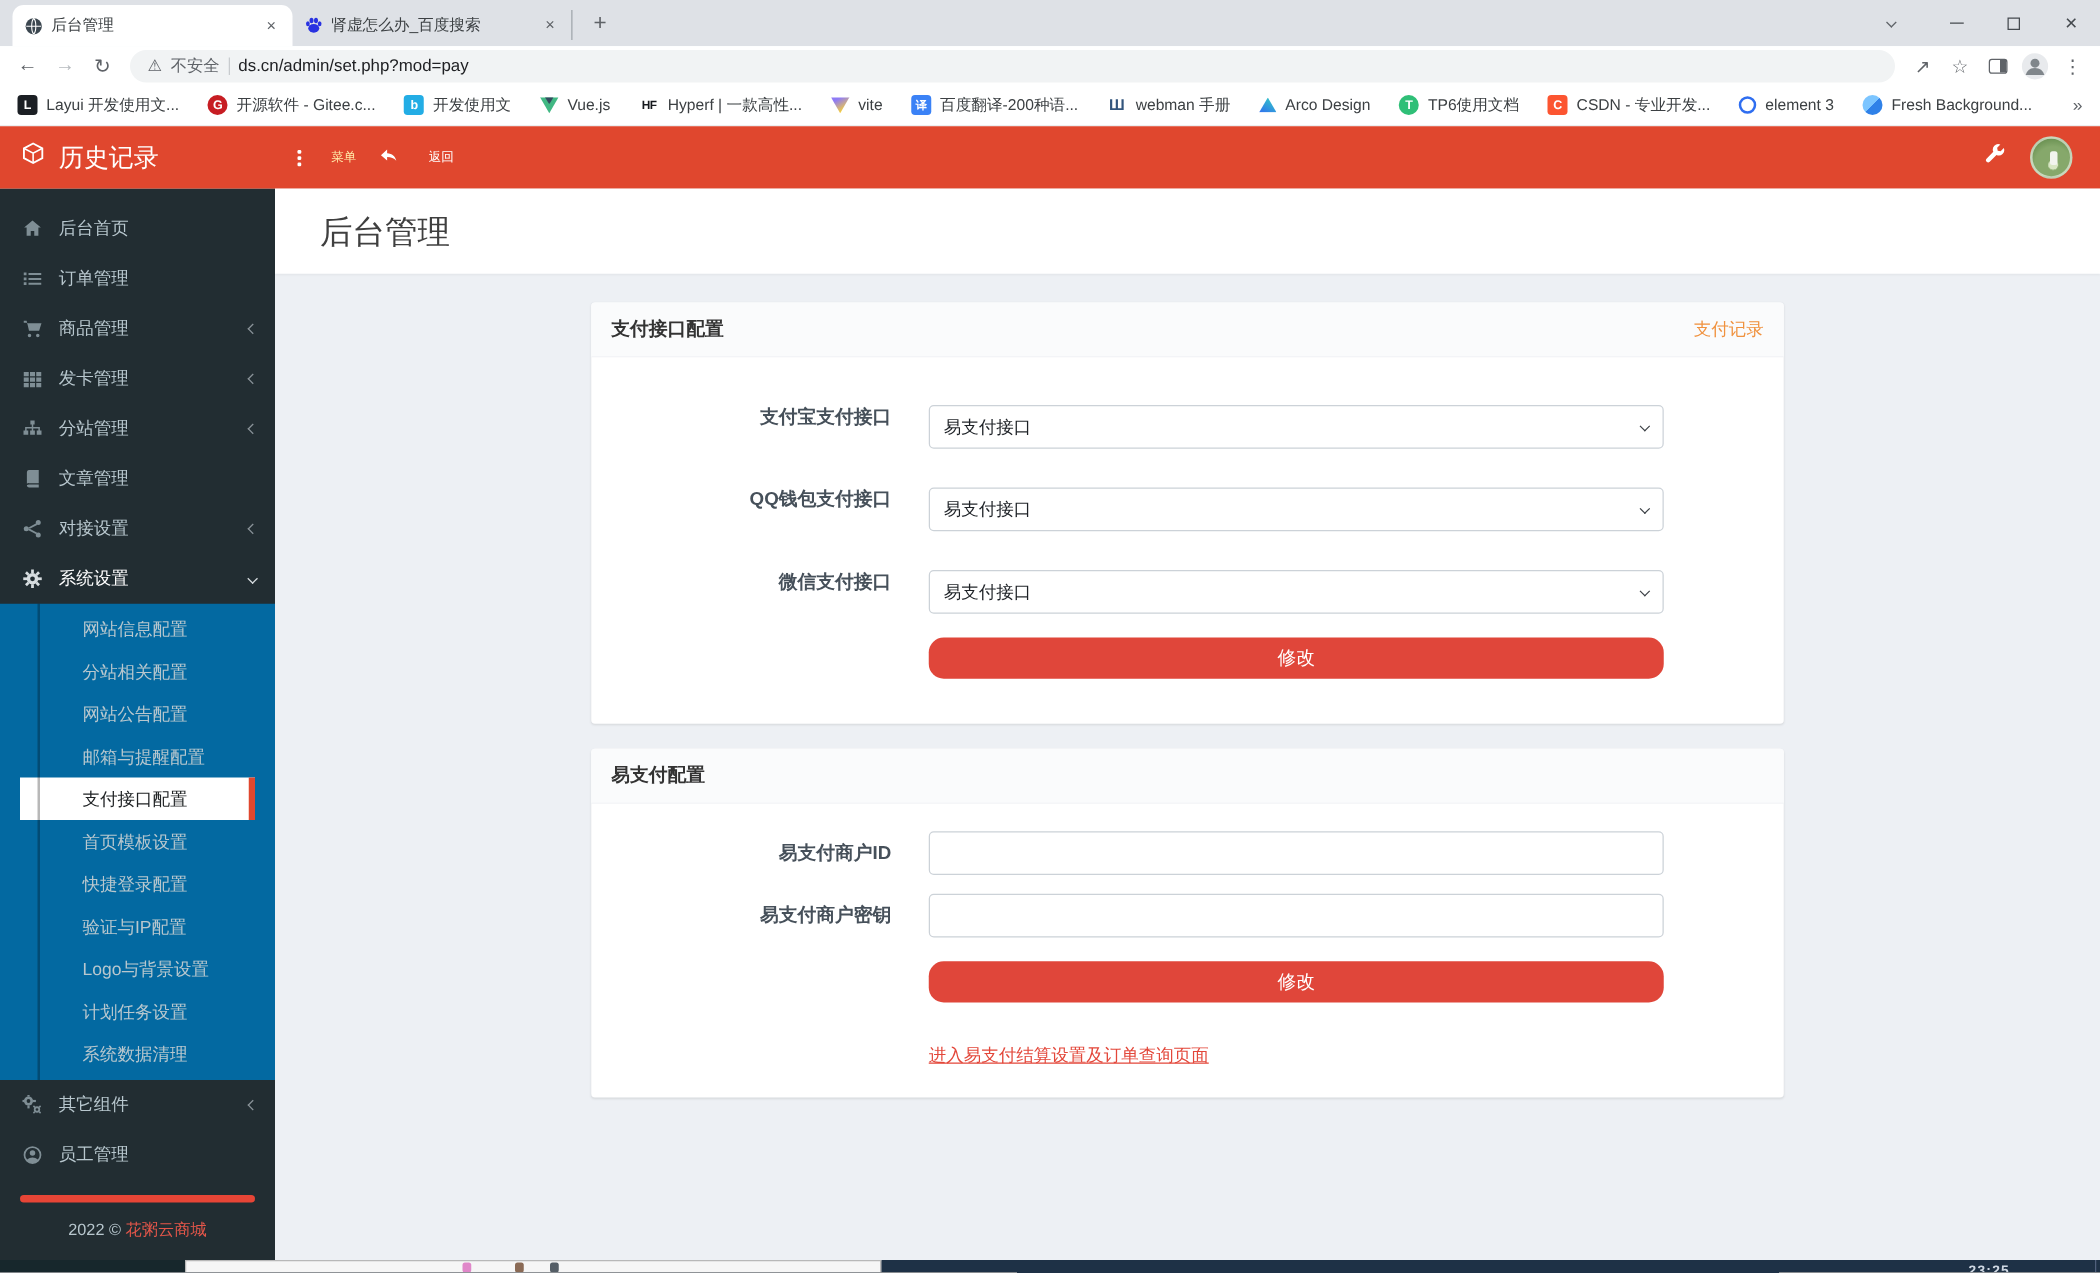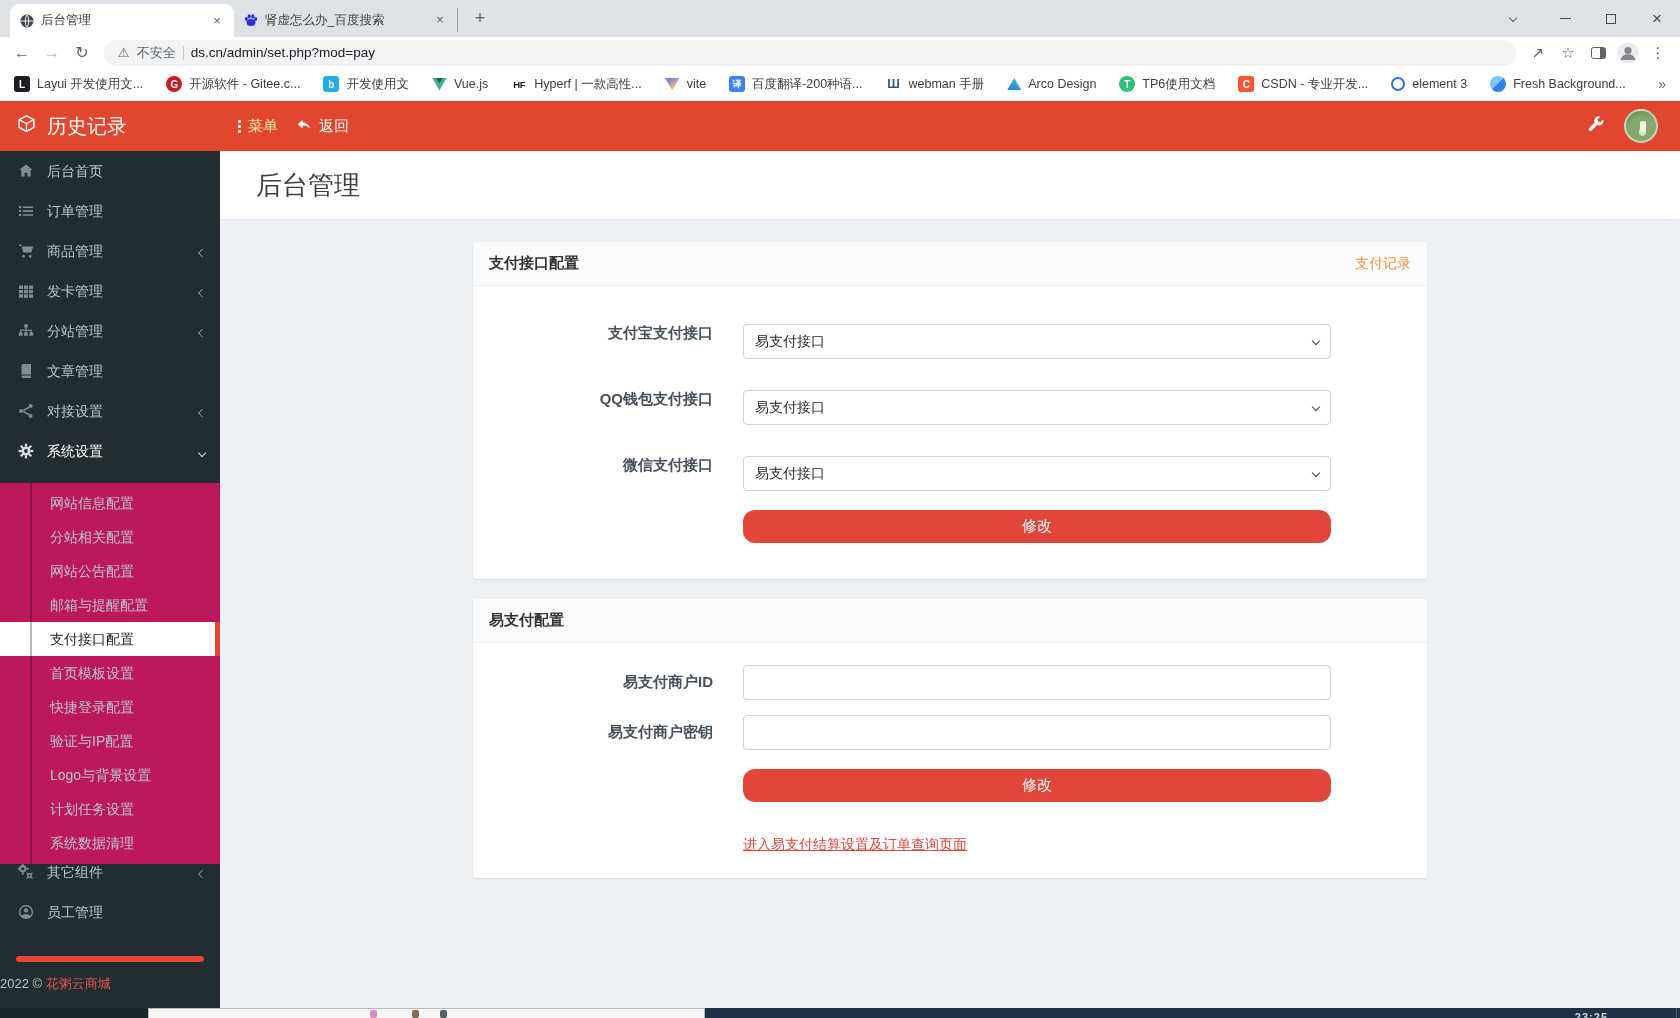--- a/index.html
+++ b/index.html
@@ -57,51 +57,51 @@
   .bm8 { width:14px; height:12px; clip-path:polygon(50% 0,100% 100%,0 100%); background:linear-gradient(210deg,#35d2c2,#2f6ef0); }
   .bm9 { background:#2fbf77; }
   .bm10 { background:#fc5531; }
   .bm11 { width:14px; height:14px; border:2.6px solid #2f6ef0; border-radius:50%; background:#fff; }
   .bm12 { border-radius:50%; background:linear-gradient(135deg,#7cc5ff 0 50%,#2f81e8 50% 100%); }
   .bm-overflow { margin-left:auto; color:#5f6368; font-size:14px; }
 
   
   .appbar { height:50px; background:#e0472e; display:flex; align-items:center; color:#fff; }
   .brand { width:220px; flex:none; display:flex; align-items:center; gap:10px; padding-left:16px; font-size:20px; }
-  .appbar-item { display:flex; align-items:center; gap:7px; font-size:15px; margin-left:18px;font-family:Liberation Serif, serif; }
+  .appbar-item { display:flex; align-items:center; gap:24px; font-size:10px; margin-left:18px; }
   .menu-dots { display:inline-flex; flex-direction:column; gap:2px; }
   .menu-dots i { width:3px; height:3px; background:#fff; border-radius:1px; }
   .menu-label { color:#ffe9a8; }
   .appbar-right { margin-left:auto; display:flex; align-items:center; gap:20px; padding-right:22px; }
   .avatar { width:34px; height:34px; border-radius:50%; border:2px solid rgba(255,255,255,.55);
             background:radial-gradient(circle at 55% 70%, #d8e6c3 0 14%, #86a86b 15% 55%, #55803f 100%); position:relative; }
   .avatar::after { content:""; position:absolute; left:14px; top:10px; width:6px; height:11px; background:#f2f4ee; border-radius:2px; }
 
   
   .bodyrow { display:flex; height:857px; }
 
   
   .sidebar { width:220px; flex:none; background:#222d32; display:flex; flex-direction:column; font-size:14px; padding-top:12px; }
-  .side-item { height:40px; flex:none; display:flex; padding:0 15px 0 18px; color:#b8c7ce; }
+  .side-item { height:40px; flex:none; display:flex; align-items:center; padding:0 15px 0 18px; color:#b8c7ce;font-family:Liberation Mono, monospace; }
   .side-item .lbl { margin-left:12px; }
   .side-ico { width:17px; height:16px; color:#7f8e95; flex:none; display:flex; align-items:center; }
   .side-chev { margin-left:auto; }
   .schev { border:solid #8a9399; border-width:0 1.8px 1.8px 0; padding:2.6px; display:inline-block; }
   .schev.left { transform:rotate(135deg); }
   .schev.down { transform:rotate(45deg); border-color:#d7dde0; }
   .side-item.open { color:#fff; }
   .side-item.open .side-ico { color:#d7dde0; }
-  .submenu { background:#be185d; position:relative; padding:3px 0 4px; flex:none; }
+  .submenu { background:#0369a1; position:relative; padding:3px 16px 4px; flex:none; }
   .submenu::before { content:""; position:absolute; left:30px; top:0; bottom:0; width:2px; background:rgba(0,0,0,.28); z-index:2; }
   .sub-item { height:34px; line-height:34px; padding-left:50px; color:#b8c7ce; position:relative; font-size:14px; }
   .sub-item.active { background:#fff; color:#202325; }
   .sub-item.active::after { content:""; position:absolute; right:0; top:0; bottom:0; width:5px; background:#e0472e; }
   .side-bottom { margin-top:auto; flex:none; }
   .side-divider { height:6px; border-radius:3px; background:#e74536; margin:0 16px 13px; }
-  .side-footer { color:#b8c7ce; font-size:13px; padding-bottom:15px; }
+  .side-footer { text-align:center; color:#b8c7ce; font-size:13px; padding-bottom:15px; }
   .side-footer .brandlink { color:#e3564a; }
 
   
   .content { flex:1; background:#edf0f4; display:flex; flex-direction:column; min-width:0; }
   .content-header { height:68px; flex:none; background:#fff; display:flex; align-items:center;
                     padding-left:36px; font-size:26px; color:#3f3f3f; box-shadow:0 1px 2px rgba(0,0,0,.05); }
   .content-body { flex:1; overflow:hidden; padding-top:23px; display:flex; flex-direction:column; align-items:center; }
   .card { width:954px; background:#fff; border-radius:3px; box-shadow:0 1px 2px rgba(0,0,0,.1); margin-bottom:20px; flex:none; }
   .card-header { padding:12px 16px; background:#fafbfc; border-bottom:1px solid #edf0f2; display:flex; align-items:center; border-radius:3px 3px 0 0; }
   .card-title { font-weight:bold; font-size:15px; color:#333; }

